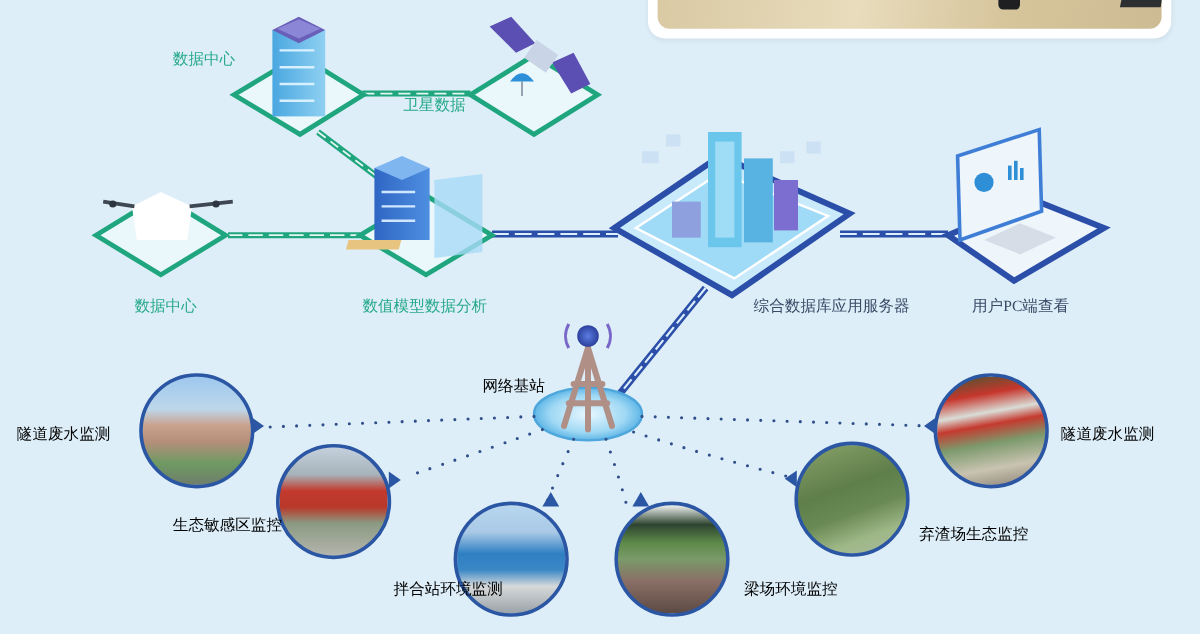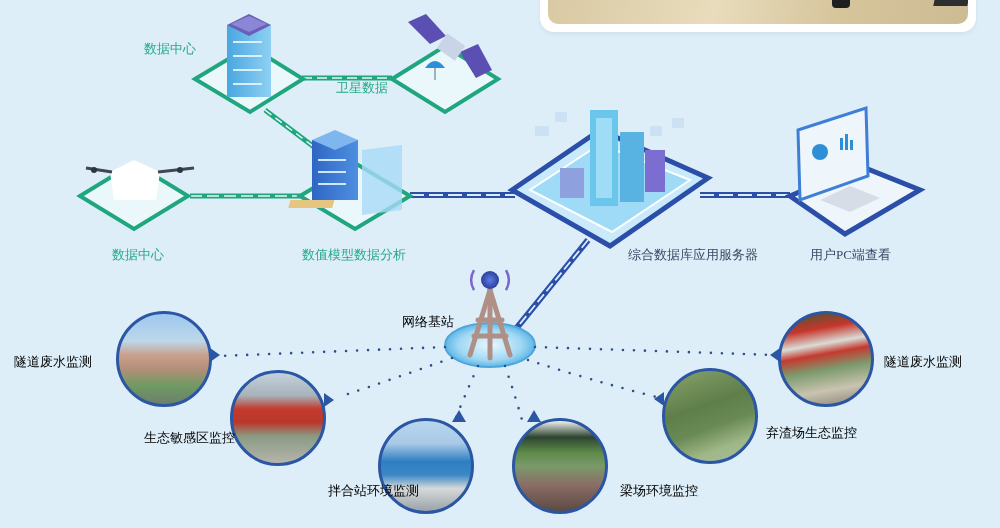--- a/index.html
+++ b/index.html
@@ -204,14 +204,14 @@
 <div class="circle" style="left:662px;top:368px;width:96px;height:96px;background:linear-gradient(160deg,#8aa26a 0%,#5e7e4a 40%,#6a8a55 60%,#9fb887 80%,#a8b9a0 100%);"></div>
 <div class="tri" style="left:654px;top:392px;border-top:7px solid transparent;border-bottom:7px solid transparent;border-right:10px solid #2b56a3;"></div>
 
 <div class="circle" style="left:778px;top:311px;width:96px;height:96px;background:linear-gradient(170deg,#3d5a33 0%,#c6362c 20%,#d9dcd6 35%,#c53a2f 45%,#7c9a6d 60%,#c9c3b0 80%,#8a8175 100%);"></div>
 <div class="tri" style="left:770px;top:348px;border-top:7px solid transparent;border-bottom:7px solid transparent;border-right:10px solid #2b56a3;"></div>
 
 <div class="label blue" style="left:14px;top:353px;">隧道废水监测</div>
 <div class="label blue" style="left:144px;top:429px;">生态敏感区监控</div>
 <div class="label blue" style="left:280px;top:482px;margin-left:48px;">拌合站环境监测</div>
 <div class="label blue" style="left:620px;top:482px;">梁场环境监控</div>
-<div class="label blue" style="left:766px;top:424px;">弃渣场生态监控</div>
+<div class="label blue" style="left:766px;top:436px;">弃渣场生态监控</div>
 <div class="label blue" style="left:884px;top:353px;">隧道废水监测</div>
 
 </body></html>

